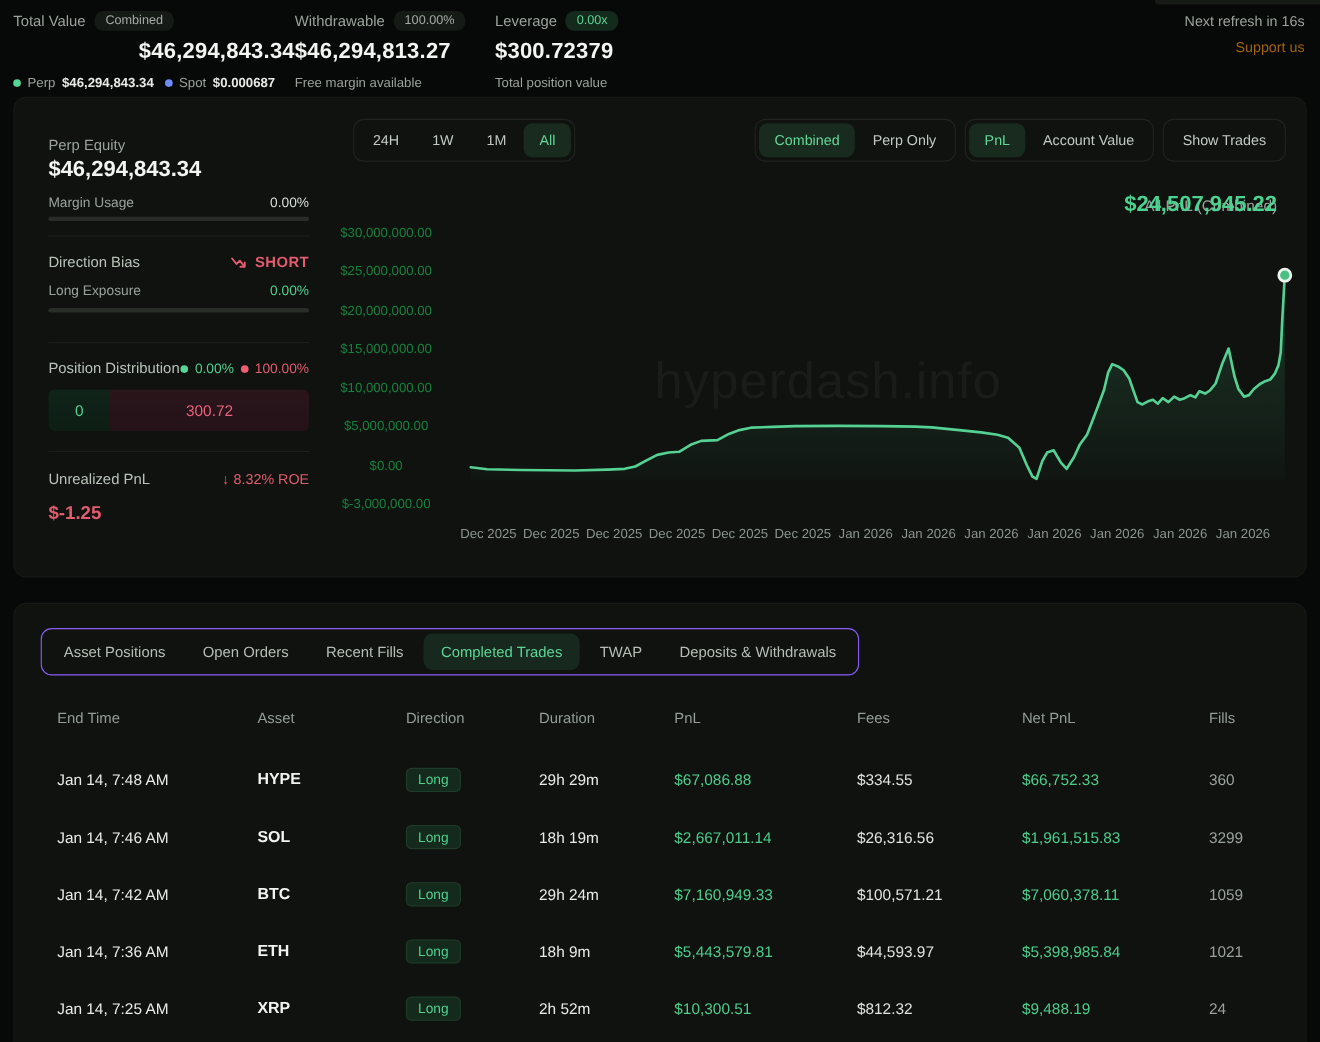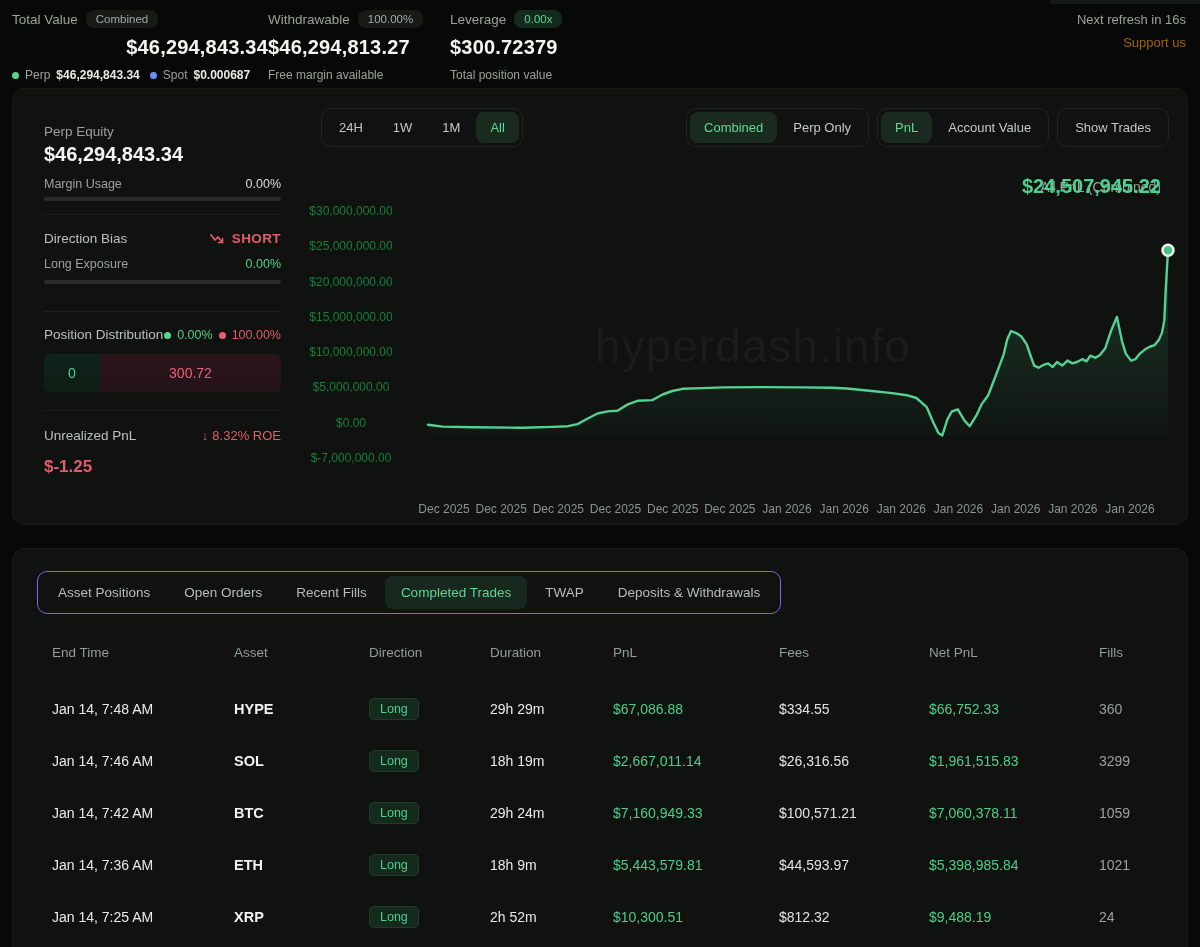--- a/index.html
+++ b/index.html
@@ -56,21 +56,21 @@
   .gbtn { border:none; background:transparent; color:#c2c9c2; font-size:13px; padding:8px 14px; border-radius:8px;
           font-family:inherit; cursor:pointer; white-space:nowrap; }
   .gbtn.sel { background:#192b1f; color:#61d898; }
   .range-group { position:absolute; left:308px; top:19px; }
   .right-groups { position:absolute; right:18px; top:19px; display:flex; gap:8px; }
   .allpnl-label { position:absolute; right:26px; top:67px; font-size:14px; color:#99a29a;margin-top:23px; }
   .allpnl-value { position:absolute; right:26px; top:86px; font-size:20px; font-weight:700; color:#4bd190; }
 
   
   .ylabel { position:absolute; right:771px; width:130px; text-align:center; font-size:12px; color:#15803d; height:16px; line-height:16px; }
-  .xlabel { position:absolute; top:389px; width:90px; text-align:center; font-size:12px; color:#8b948d;margin-top:24px; }
+  .xlabel { position:absolute; top:389px; width:90px; text-align:center; font-size:12px; color:#8b948d; }
   .watermark { position:absolute; left:430px; width:620px; top:230px; text-align:center;
                font-size:46px; color:rgba(195,205,196,0.055); letter-spacing:1px; }
   .plot-svg { position:absolute; left:413px; top:109px; overflow:visible; }
 
   
   .tabsbar { position:absolute; left:24px; top:22px; display:flex; align-items:center; gap:2px;
              border:1px solid #8b5cf6; border-radius:10px; padding:4px; }
   .tab { border:none; background:transparent; color:#b6beb6; font-size:13.5px; padding:9px 16px; border-radius:8px;
          font-family:inherit; cursor:pointer; white-space:nowrap; }
   .tab.sel { background:#17291e; color:#5cd695; }
@@ -215,21 +215,21 @@
 
   <div class="watermark">hyperdash.info</div>
   <div>
       <div class="ylabel" style="top: 114px;">$30,000,000.00</div>
       <div class="ylabel" style="top: 149.286px;">$25,000,000.00</div>
       <div class="ylabel" style="top: 184.571px;">$20,000,000.00</div>
       <div class="ylabel" style="top: 219.856px;">$15,000,000.00</div>
       <div class="ylabel" style="top: 255.142px;">$10,000,000.00</div>
       <div class="ylabel" style="top: 290.428px;">$5,000,000.00</div>
       <div class="ylabel" style="top: 325.713px;">$0.00</div>
-      <div class="ylabel" style="top: 360.998px;">$-7,000,000.00</div>
+      <div class="ylabel" style="top: 360.998px;">$-3,000,000.00</div>
     </div>
   <div>
       <div class="xlabel" style="left: 386px;">Dec 2025</div>
       <div class="xlabel" style="left: 443.17px;">Dec 2025</div>
       <div class="xlabel" style="left: 500.34px;">Dec 2025</div>
       <div class="xlabel" style="left: 557.51px;">Dec 2025</div>
       <div class="xlabel" style="left: 614.68px;">Dec 2025</div>
       <div class="xlabel" style="left: 671.85px;">Dec 2025</div>
       <div class="xlabel" style="left: 729.02px;">Jan 2026</div>
       <div class="xlabel" style="left: 786.19px;">Jan 2026</div>

